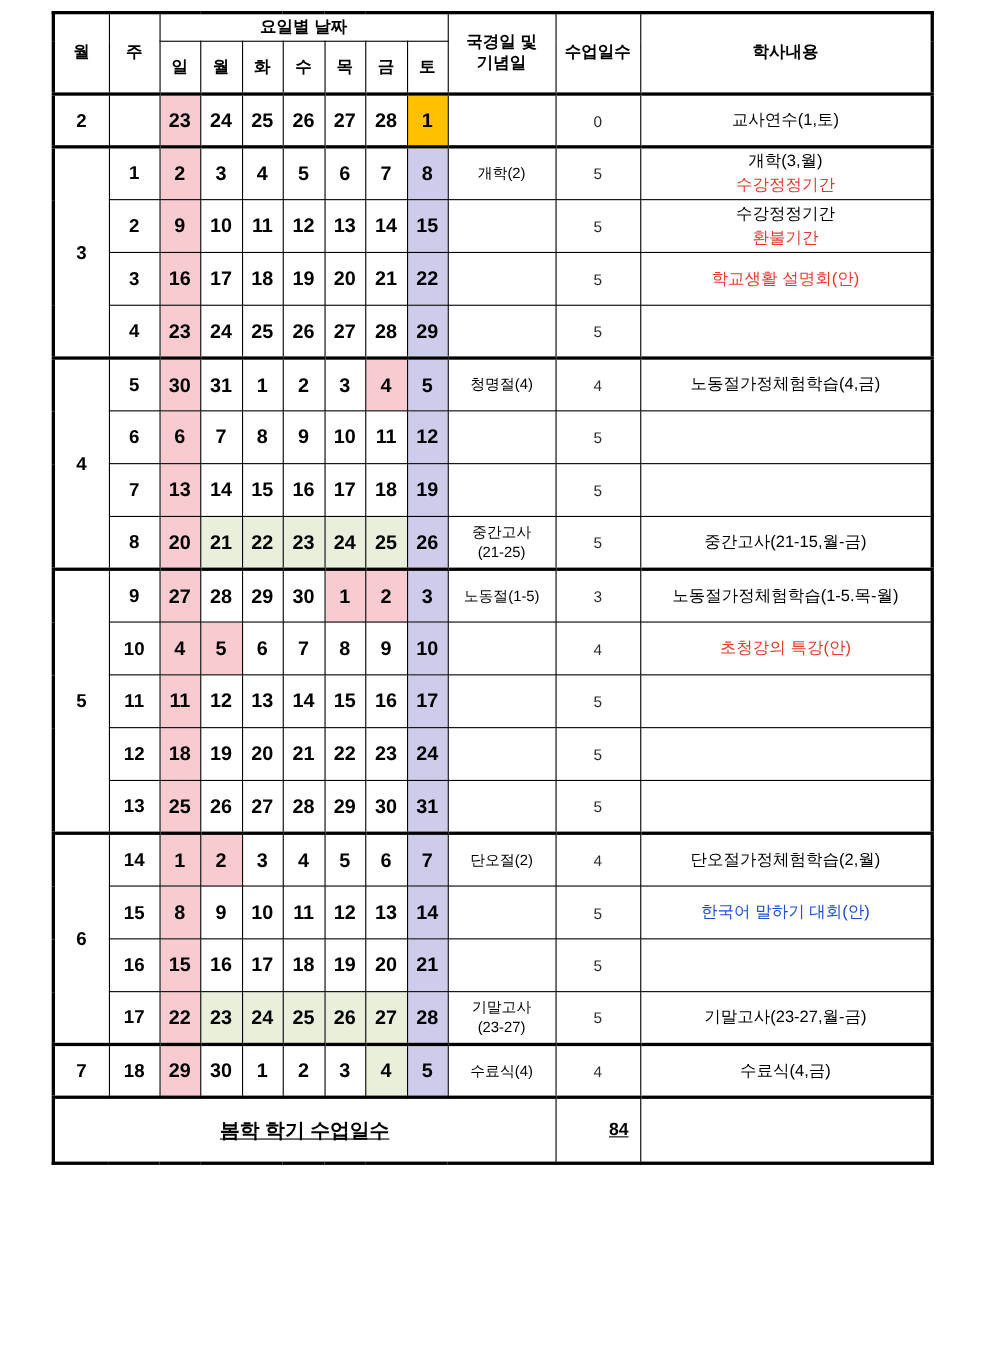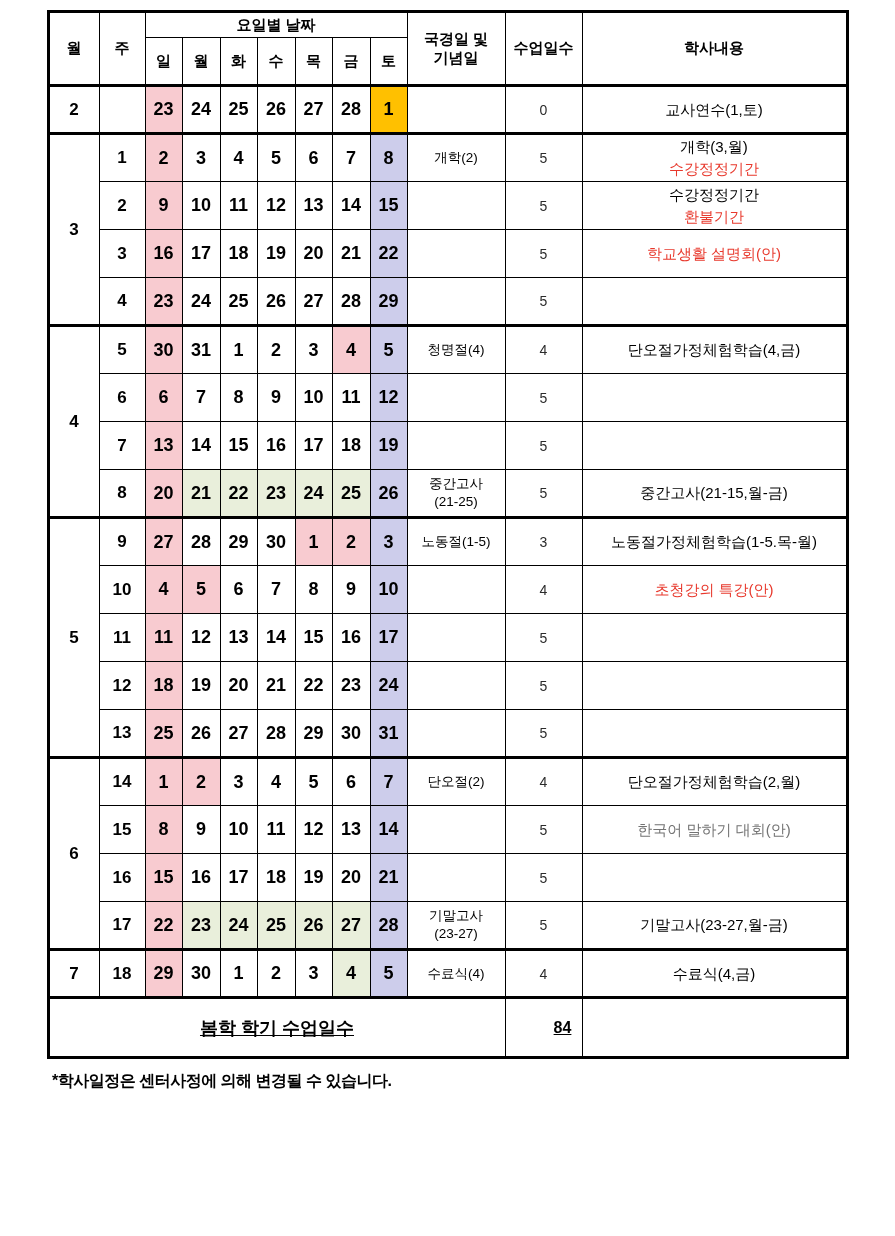--- a/index.html
+++ b/index.html
@@ -166,21 +166,21 @@
           <td class="day-cell" style="background-color: rgb(248, 203, 208);">30</td>
           <td class="day-cell">31</td>
           <td class="day-cell">1</td>
           <td class="day-cell">2</td>
           <td class="day-cell">3</td>
           <td class="day-cell" style="background-color: rgb(248, 203, 208);">4</td>
           <td class="day-cell" style="background-color: rgb(205, 205, 235);">5</td>
           <td class="holiday-cell">청명절(4)</td>
           <td class="count-cell">4</td>
           <td class="content-cell">
-            <span class="line">단오절가정체험학습(4,금)</span>
+            <span class="line">노동절가정체험학습(4,금)</span>
           </td>
         </tr>
         <tr>
           <td class="week-cell">6</td>
           <td class="day-cell" style="background-color: rgb(248, 203, 208);">6</td>
           <td class="day-cell">7</td>
           <td class="day-cell">8</td>
           <td class="day-cell">9</td>
           <td class="day-cell">10</td>
           <td class="day-cell">11</td>
@@ -309,21 +309,21 @@
           <td class="day-cell" style="background-color: rgb(248, 203, 208);">8</td>
           <td class="day-cell">9</td>
           <td class="day-cell">10</td>
           <td class="day-cell">11</td>
           <td class="day-cell">12</td>
           <td class="day-cell">13</td>
           <td class="day-cell" style="background-color: rgb(205, 205, 235);">14</td>
           <td class="holiday-cell"></td>
           <td class="count-cell">5</td>
           <td class="content-cell">
-            <span class="line" style="color: #737373;">한국어 말하기 대회(안)</span>
+            <span class="line" style="color: #1d4ed8;">한국어 말하기 대회(안)</span>
           </td>
         </tr>
         <tr>
           <td class="week-cell">16</td>
           <td class="day-cell" style="background-color: rgb(248, 203, 208);">15</td>
           <td class="day-cell">16</td>
           <td class="day-cell">17</td>
           <td class="day-cell">18</td>
           <td class="day-cell">19</td>
           <td class="day-cell">20</td>
@@ -365,14 +365,13 @@
           </td>
         </tr>
         <tr class="summary-row msep">
           <td class="sum-label" colspan="10">봄학 학기 수업일수</td>
           <td class="sum-total">84</td>
           <td></td>
         </tr>
       </tbody>
     </table>
 
-  <div class="footnote">*학사일정은 센터사정에 의해 변경될 수 있습니다.</div>
 </div>
 
 </body></html>

